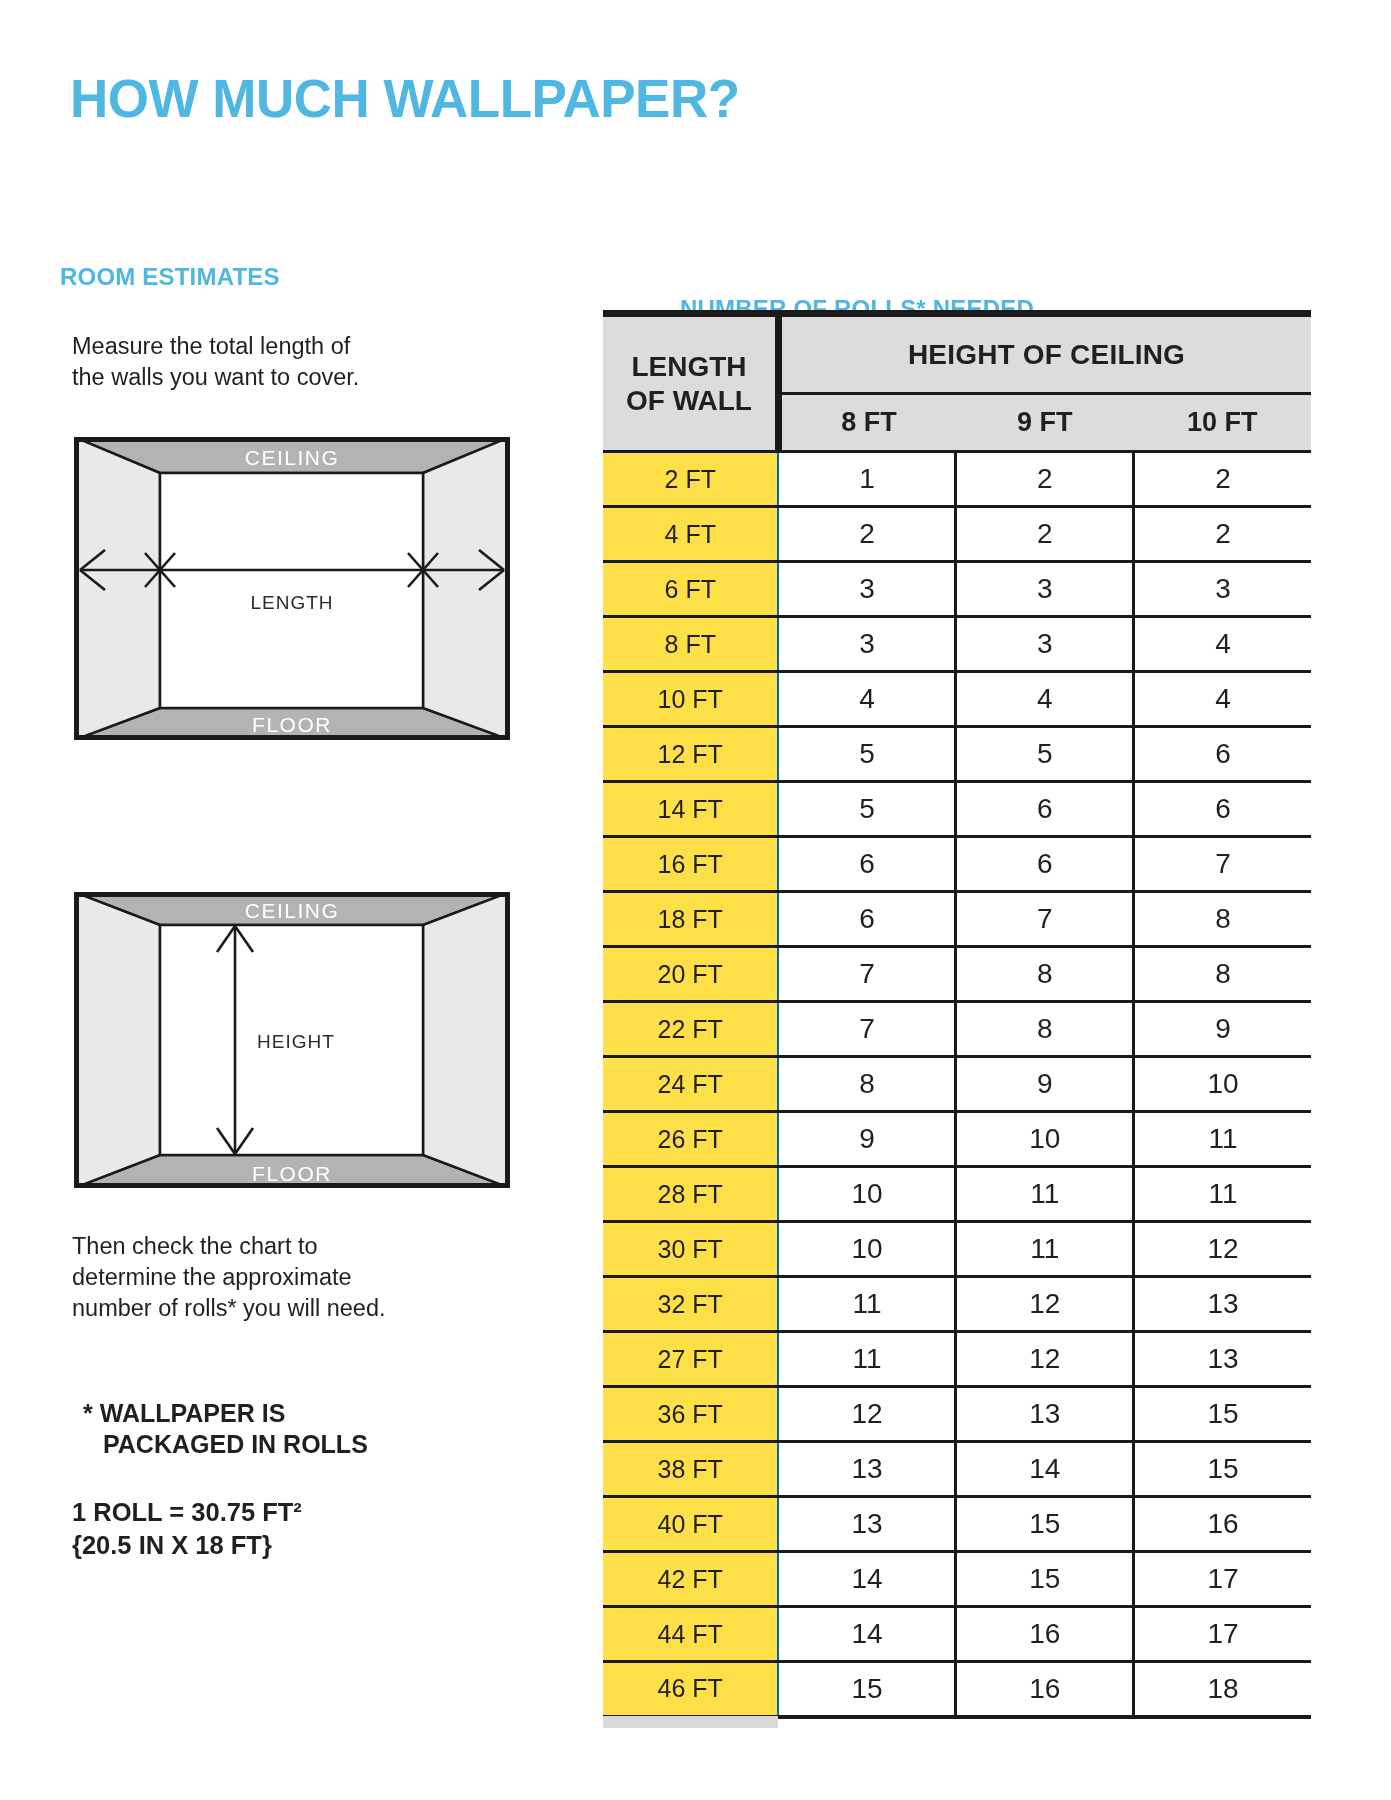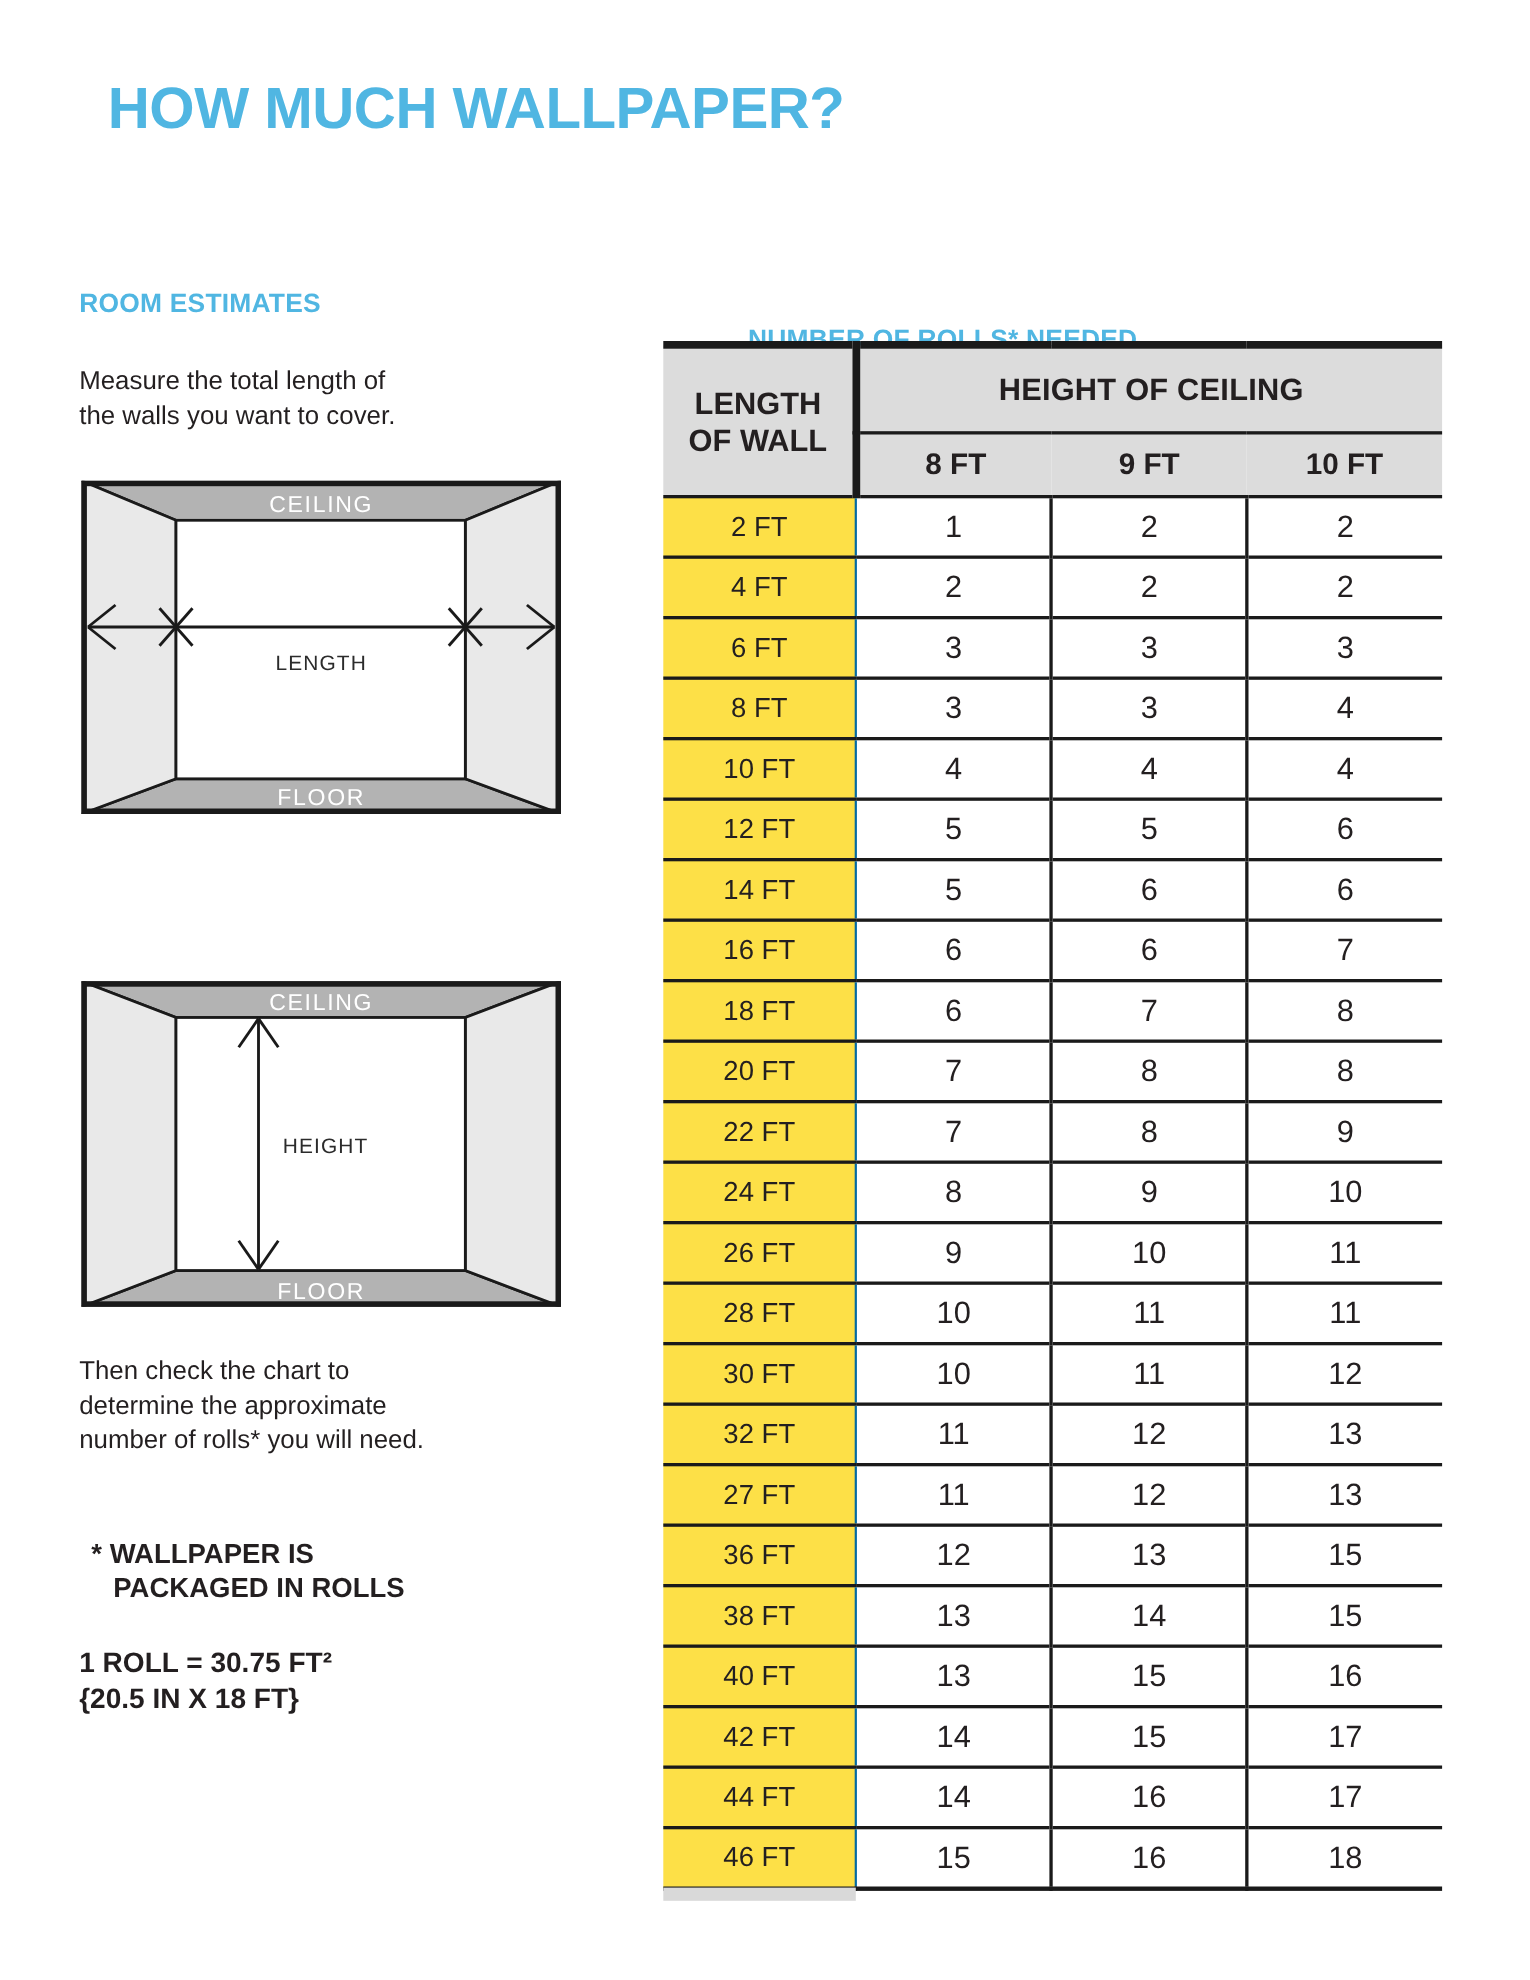--- a/index.html
+++ b/index.html
@@ -3,26 +3,26 @@
 <meta charset="utf-8">
 <style>
   html,body{margin:0;padding:0;background:#fff;}
   #page{
     position:relative;width:1391px;height:1800px;background:#ffffff;
     font-family:"Liberation Sans","DejaVu Sans",sans-serif;color:#231f20;overflow:hidden;
   }
   .abs{position:absolute;}
   #main-title{
     left:70px;top:68px;font-size:53px;font-weight:bold;letter-spacing:-0.5px;
-    color:#50b6e2;white-space:nowrap;margin-left:28px;
+    color:#50b6e2;white-space:nowrap;
   }
   .section-heading{
     font-size:24px;font-weight:bold;color:#50b6e2;white-space:nowrap;letter-spacing:0.2px;
   }
-  #room-estimates-heading{left:72px;top:263px;}
+  #room-estimates-heading{left:60px;top:263px;}
   #table-heading{left:655px;top:263px;width:404px;text-align:center;margin-top:32px;}
   .body-text{
     font-size:23.5px;line-height:31px;color:#231f20;white-space:pre-line;
   }
   #step1-text{left:72px;top:331px;}
   #step2-text{left:72px;top:781px;}
   #step3-text{left:72px;top:1231px;}
   .footnote{
     font-size:25px;font-weight:bold;color:#231f20;line-height:31px;
   }

